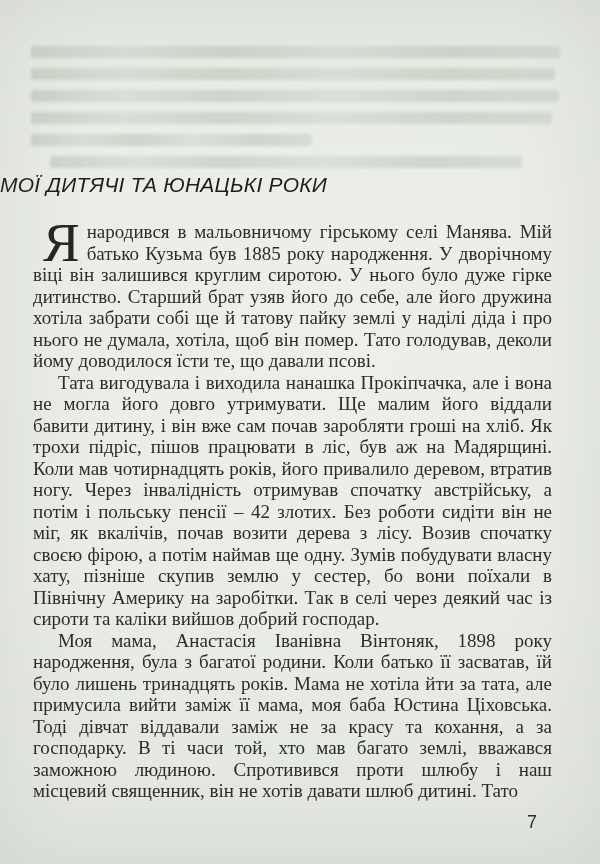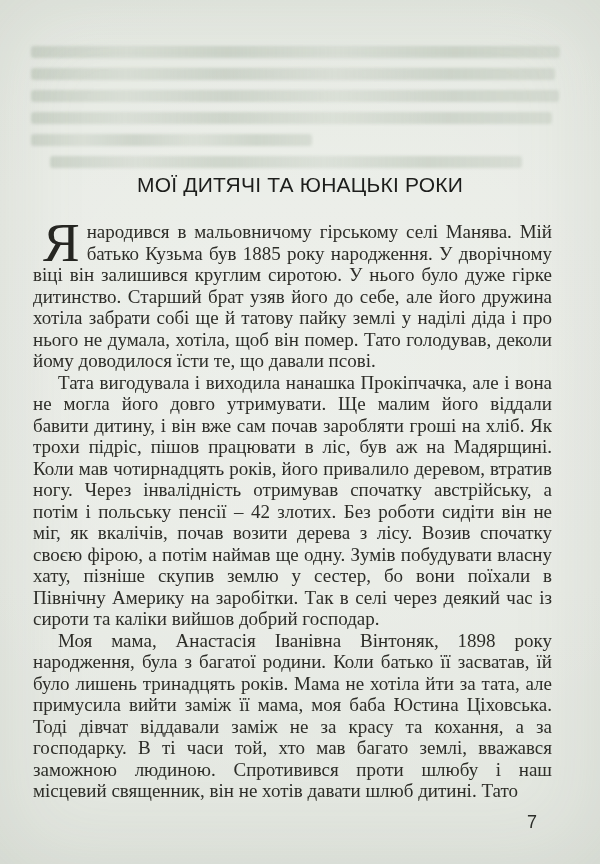--- a/index.html
+++ b/index.html
@@ -50,26 +50,27 @@
   .bl.w4 { width: 521px; }
   .bl.w5 { width: 281px; }
   .bl.w6 { width: 472px; margin-left: 19px; }
 
   .chapter-title {
     position: absolute;
     top: 173px;
     left: 0;
     width: 100%;
     margin: 0;
-    text-align: center;
+    text-align: left;
     font-family: "Liberation Sans", sans-serif;
     font-weight: 400;
     font-size: 21px;
     letter-spacing: 0.2px;
     color: #1d1e1c;
+    font-style: italic;
   }
 
   .body-text {
     position: absolute;
     top: 221px;
     left: 33px;
     width: 519px;
     font-size: 19px;
     line-height: 21.5px;
     text-align: justify;

